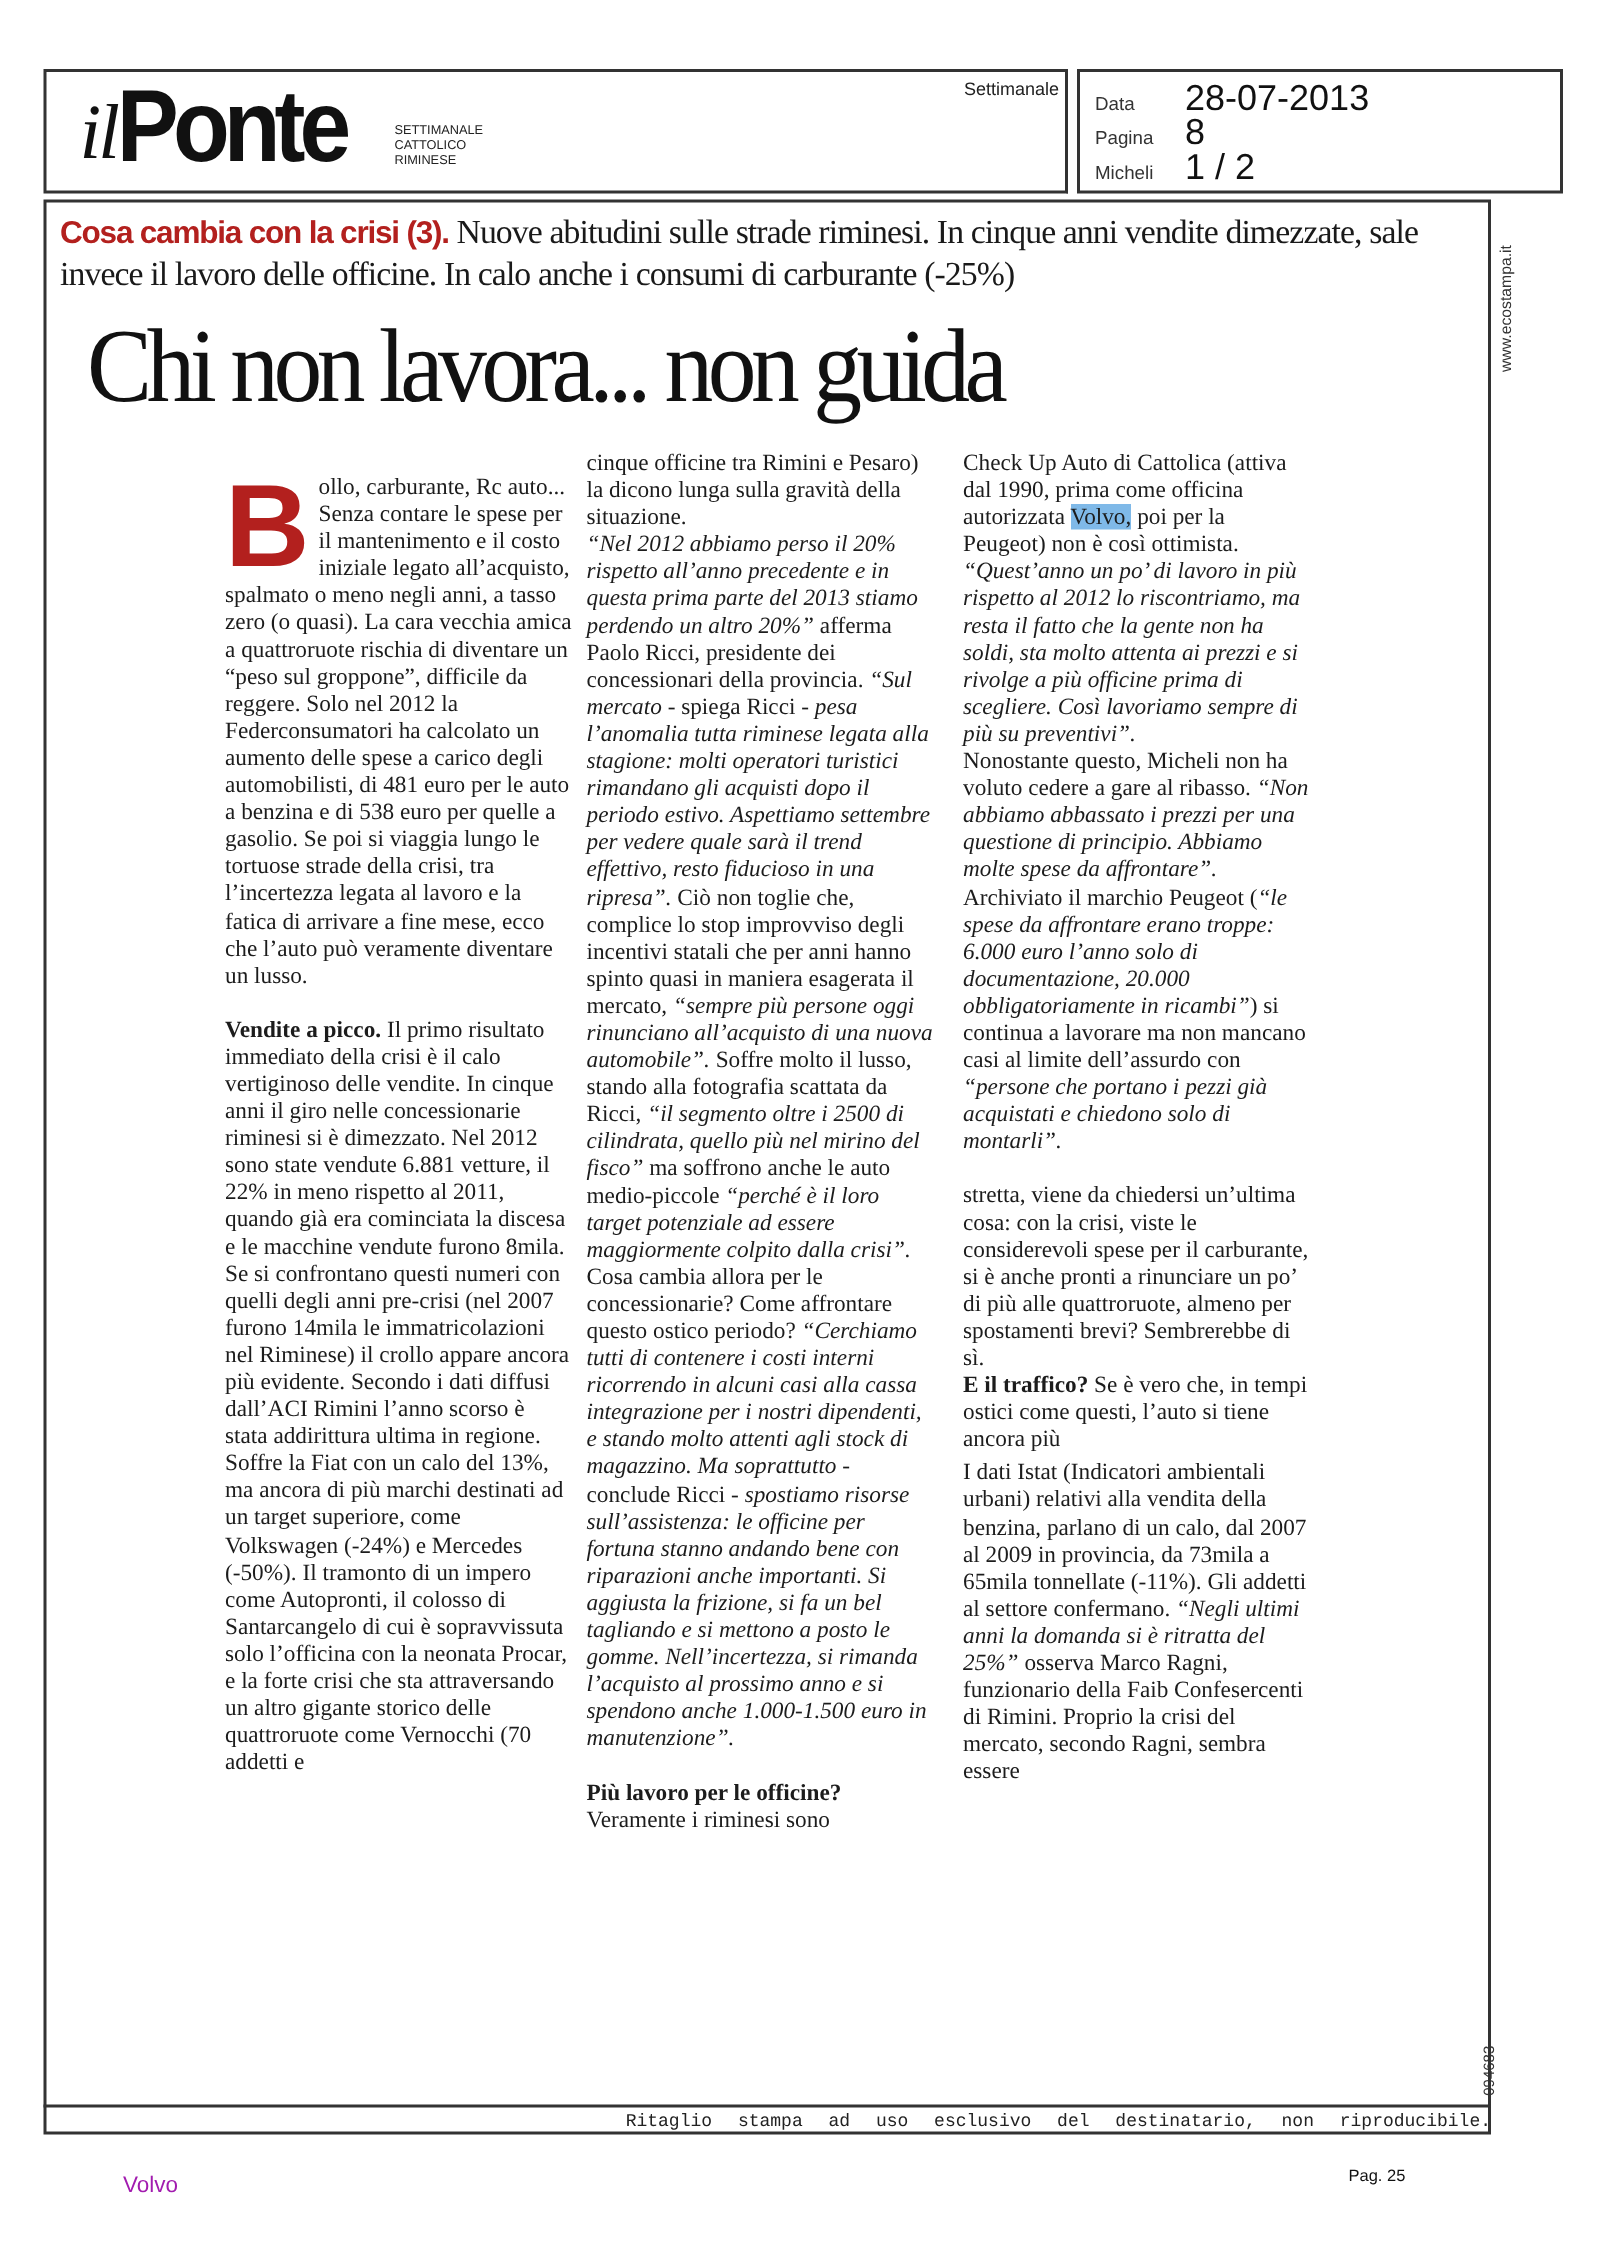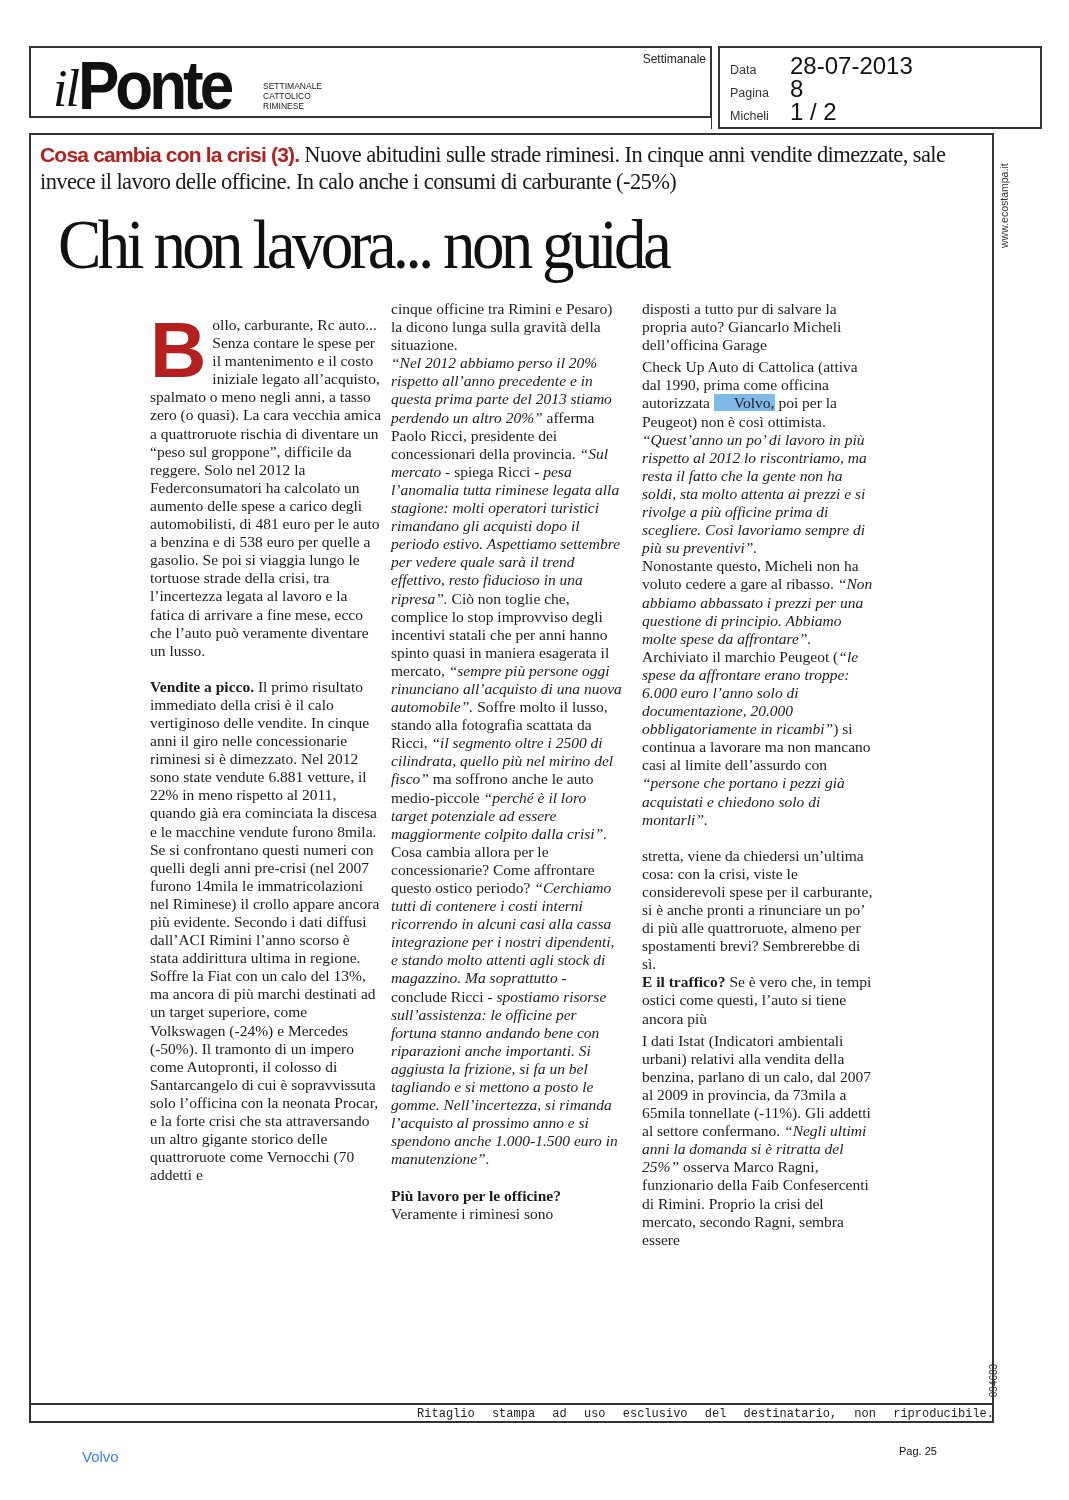--- a/index.html
+++ b/index.html
@@ -1,19 +1,19 @@
 <!DOCTYPE html>
 <html><head>
 <meta charset="utf-8">
 <style>
   html, body { margin:0; padding:0; background:#ffffff; }
   body { width:1069px; height:1500px; position:relative; overflow:hidden; font-family:"Liberation Serif", serif; color:#1a1a1a; }
 
   
-  .hdr-left { position:absolute; left:29px; top:46px; width:683px; height:72px; border:2px solid #333; box-sizing:border-box; }
+  .hdr-left { position:absolute; left:29px; top:46px; width:683px; height:83px; border:2px solid #333; box-sizing:border-box; }
   .hdr-right { position:absolute; left:718px; top:46px; width:324px; height:83px; border:2px solid #333; box-sizing:border-box; }
   .logo { position:absolute; left:22px; top:6px; display:flex; align-items:flex-end; }
   .logo-il { font-family:"Liberation Serif", serif; font-style:italic; font-size:52px; color:#111; letter-spacing:-2px; line-height:70px; }
   .logo-ponte { font-family:"Liberation Sans", sans-serif; font-weight:bold; font-size:62px; color:#111; letter-spacing:-4px; line-height:70px; transform:scaleY(1.1); transform-origin:bottom; }
   .logo-sub { position:absolute; left:232px; top:33px; font-family:"Liberation Sans", sans-serif; font-size:8.5px; line-height:10px; color:#222; }
   .freq { position:absolute; right:4px; top:4px; font-family:"Liberation Sans", sans-serif; font-size:12px; color:#222; }
   .freq-divider { position:absolute; left:711px; top:46px; width:1px; height:83px; background:#333; }
   .meta { position:absolute; left:10px; top:4px; font-family:"Liberation Sans", sans-serif; }
   .meta-row { display:flex; align-items:baseline; height:23px; }
   .meta-label { width:60px; font-size:12.5px; color:#333; }
@@ -29,28 +29,28 @@
 
   .col { position:absolute; top:300px; width:232px; font-family:"Liberation Serif", serif; font-size:15.5px; line-height:18.1px; color:#1c1c1c; }
   .col p { margin:0; }
   .col1 { left:150px; top:316px; }
   .col2 { left:391px; }
   .col3 { left:642px; }
   .dropcap { float:left; font-family:"Liberation Sans", sans-serif; font-weight:bold; font-size:78px; line-height:64px; color:#b3201e; margin:2px 6px 0 0; height:68px; }
   .sub { font-weight:bold; }
   i { font-style:italic; }
   .gap { height:18px; }
-  .hl { background:#7fb9e8;padding-left:20px; }
+  .hl { background:#7fb9e8; }
 
   .side-url { position:absolute; left:997px; top:140px; width:14px; height:110px; }
   .side-url span { position:absolute; left:-48px; top:47px; width:110px; transform:rotate(-90deg); font-family:"Liberation Sans", sans-serif; font-size:10.5px; color:#333; white-space:nowrap; }
   .side-code { position:absolute; left:997px; top:1355px; width:14px; height:55px; }
   .side-code span { position:absolute; left:-20px; top:20px; transform:rotate(-90deg); font-family:"Liberation Sans", sans-serif; font-size:10px; color:#333; white-space:nowrap; }
 
-  .page-foot-left { position:absolute; left:82px; top:1448px; font-family:"Liberation Sans", sans-serif; font-size:15px; color:#3b82f6; }
+  .page-foot-left { position:absolute; left:82px; top:1448px; font-family:"Liberation Sans", sans-serif; font-size:15px; color:#a21caf; }
   .page-foot-right { position:absolute; left:899px; top:1445px; font-family:"Liberation Sans", sans-serif; font-size:11px; color:#111; }
 </style>
 </head>
 <body>
 
 <div class="hdr-left">
   <div class="logo">
     <span class="logo-il">il</span>
     <span class="logo-ponte">Ponte</span>
   </div>
@@ -93,21 +93,20 @@
 
 <div class="col col2">
   <p>cinque officine tra Rimini e Pesaro) la dicono lunga sulla gravità della situazione.</p>
   <p><i>“Nel 2012 abbiamo perso il 20% rispetto all’anno precedente e in questa prima parte del 2013 stiamo perdendo un altro 20%”</i><span> afferma Paolo Ricci, presidente dei concessionari della provincia. </span><i>“Sul mercato</i><span> - spiega Ricci - </span><i>pesa l’anomalia tutta riminese legata alla stagione: molti operatori turistici rimandano gli acquisti dopo il periodo estivo. Aspettiamo settembre per vedere quale sarà il trend effettivo, resto fiducioso in una ripresa”.</i><span> Ciò non toglie che, complice lo stop improvviso degli incentivi statali che per anni hanno spinto quasi in maniera esagerata il mercato, </span><i>“sempre più persone oggi rinunciano all’acquisto di una nuova automobile”.</i><span> Soffre molto il lusso, stando alla fotografia scattata da Ricci, </span><i>“il segmento oltre i 2500 di cilindrata, quello più nel mirino del fisco”</i><span> ma soffrono anche le auto medio-piccole </span><i>“perché è il loro target potenziale ad essere maggiormente colpito dalla crisi”.</i></p>
   <p><span>Cosa cambia allora per le concessionarie? Come affrontare questo ostico periodo? </span><i>“Cerchiamo tutti di contenere i costi interni ricorrendo in alcuni casi alla cassa integrazione per i nostri dipendenti, e stando molto attenti agli stock di magazzino. Ma soprattutto</i><span> - conclude Ricci - </span><i>spostiamo risorse sull’assistenza: le officine per fortuna stanno andando bene con riparazioni anche importanti. Si aggiusta la frizione, si fa un bel tagliando e si mettono a posto le gomme. Nell’incertezza, si rimanda l’acquisto al prossimo anno e si spendono anche 1.000-1.500 euro in manutenzione”.</i></p>
   <div class="gap"></div>
   <p><span class="sub">Più lavoro per le officine?</span><br><span>Veramente i riminesi sono</span></p>
 </div>
 
 <div class="col col3">
-  <p style="margin-bottom:4px;">disposti a tutto pur di salvare la propria auto? Giancarlo Micheli dell’officina Garage</p>
   <p><span>Check Up Auto di Cattolica (attiva dal 1990, prima come officina autorizzata </span><span class="hl">Volvo,</span><span> poi per la Peugeot) non è così ottimista. </span><i>“Quest’anno un po’ di lavoro in più rispetto al 2012 lo riscontriamo, ma resta il fatto che la gente non ha soldi, sta molto attenta ai prezzi e si rivolge a più officine prima di scegliere. Così lavoriamo sempre di più su preventivi”.</i></p>
   <p><span>Nonostante questo, Micheli non ha voluto cedere a gare al ribasso. </span><i>“Non abbiamo abbassato i prezzi per una questione di principio. Abbiamo molte spese da affrontare”.</i><span> Archiviato il marchio Peugeot (</span><i>“le spese da affrontare erano troppe: 6.000 euro l’anno solo di documentazione, 20.000 obbligatoriamente in ricambi”</i><span>) si continua a lavorare ma non mancano casi al limite dell’assurdo con </span><i>“persone che portano i pezzi già acquistati e chiedono solo di montarli”.</i></p>
   <div class="gap"></div>
   <p>stretta, viene da chiedersi un’ultima cosa: con la crisi, viste le considerevoli spese per il carburante, si è anche pronti a rinunciare un po’ di più alle quattroruote, almeno per spostamenti brevi? Sembrerebbe di sì.</p>
   <p style="margin-bottom:4px;"><span class="sub">E il traffico?</span><span> Se è vero che, in tempi ostici come questi, l’auto si tiene ancora più</span></p>
   <p><span>I dati Istat (Indicatori ambientali urbani) relativi alla vendita della benzina, parlano di un calo, dal 2007 al 2009 in provincia, da 73mila a 65mila tonnellate (-11%). Gli addetti al settore confermano. </span><i>“Negli ultimi anni la domanda si è ritratta del 25%”</i><span> osserva Marco Ragni, funzionario della Faib Confesercenti di Rimini. Proprio la crisi del mercato, secondo Ragni, sembra essere</span></p>
 </div>
 
 <div class="frame-footer">Ritaglio stampa ad uso esclusivo del destinatario, non riproducibile.</div>
 

